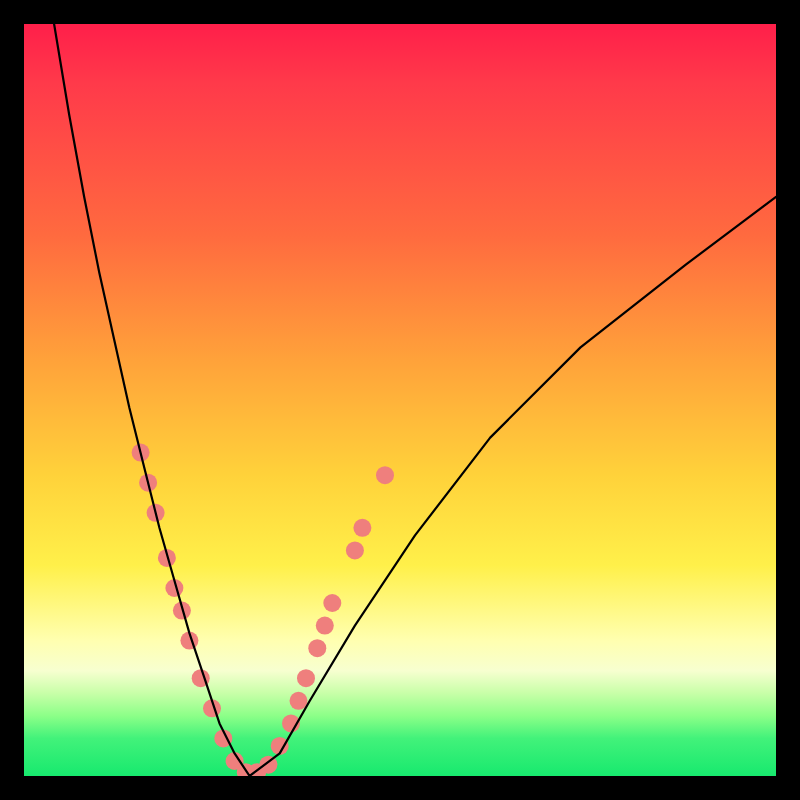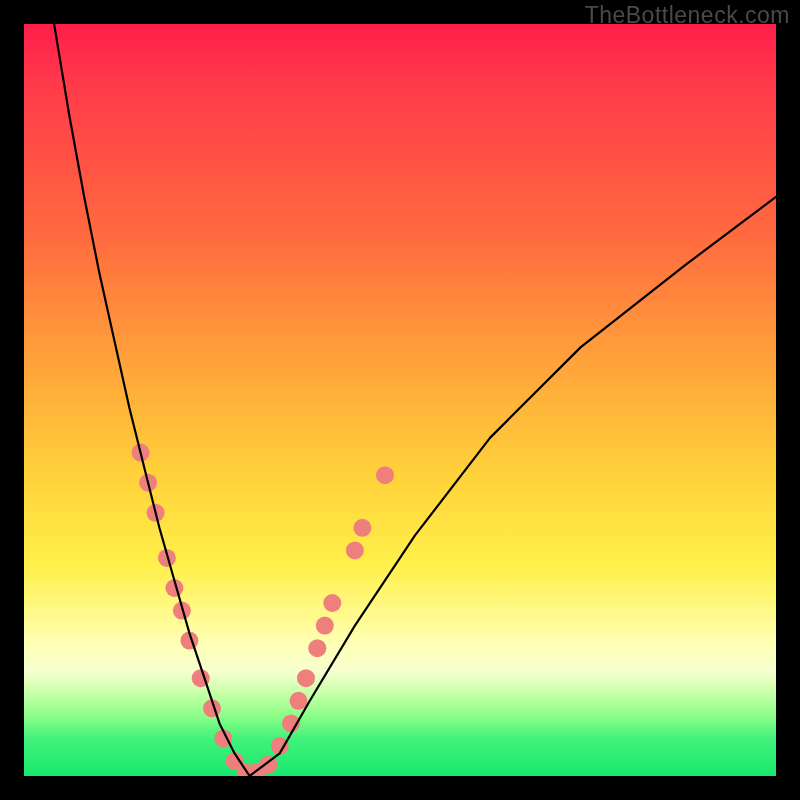--- a/index.html
+++ b/index.html
@@ -88,14 +88,13 @@
           <circle cx="293.3" cy="624.2" r="9" fill="#ef7f7d"></circle>
           <circle cx="300.8" cy="601.6" r="9" fill="#ef7f7d"></circle>
           <circle cx="308.3" cy="579.0" r="9" fill="#ef7f7d"></circle>
           <circle cx="330.9" cy="526.4" r="9" fill="#ef7f7d"></circle>
           <circle cx="338.4" cy="503.8" r="9" fill="#ef7f7d"></circle>
           <circle cx="361.0" cy="451.2" r="9" fill="#ef7f7d"></circle>
         </g>
       <path id="curvePath" fill="none" stroke="#000" stroke-width="2.2" stroke-linecap="round" stroke-linejoin="round" d="M30.1 0.0 L45.1 90.2 L60.2 173.0 L75.2 248.2 L90.2 315.8 L105.3 383.5 L120.3 443.7 L135.4 503.8 L150.4 556.5 L165.4 609.1 L180.5 654.2 L195.5 699.4 L210.6 729.4 L225.6 752.0 L255.7 729.4 L285.8 676.8 L330.9 601.6 L391.0 511.4 L466.2 413.6 L556.5 323.4 L661.8 240.6 L752.0 173.0"></path>
     </svg>
   </div>
-  <div class="watermark">TheBottleneck.com</div>
 </div>
 
 </body></html>

